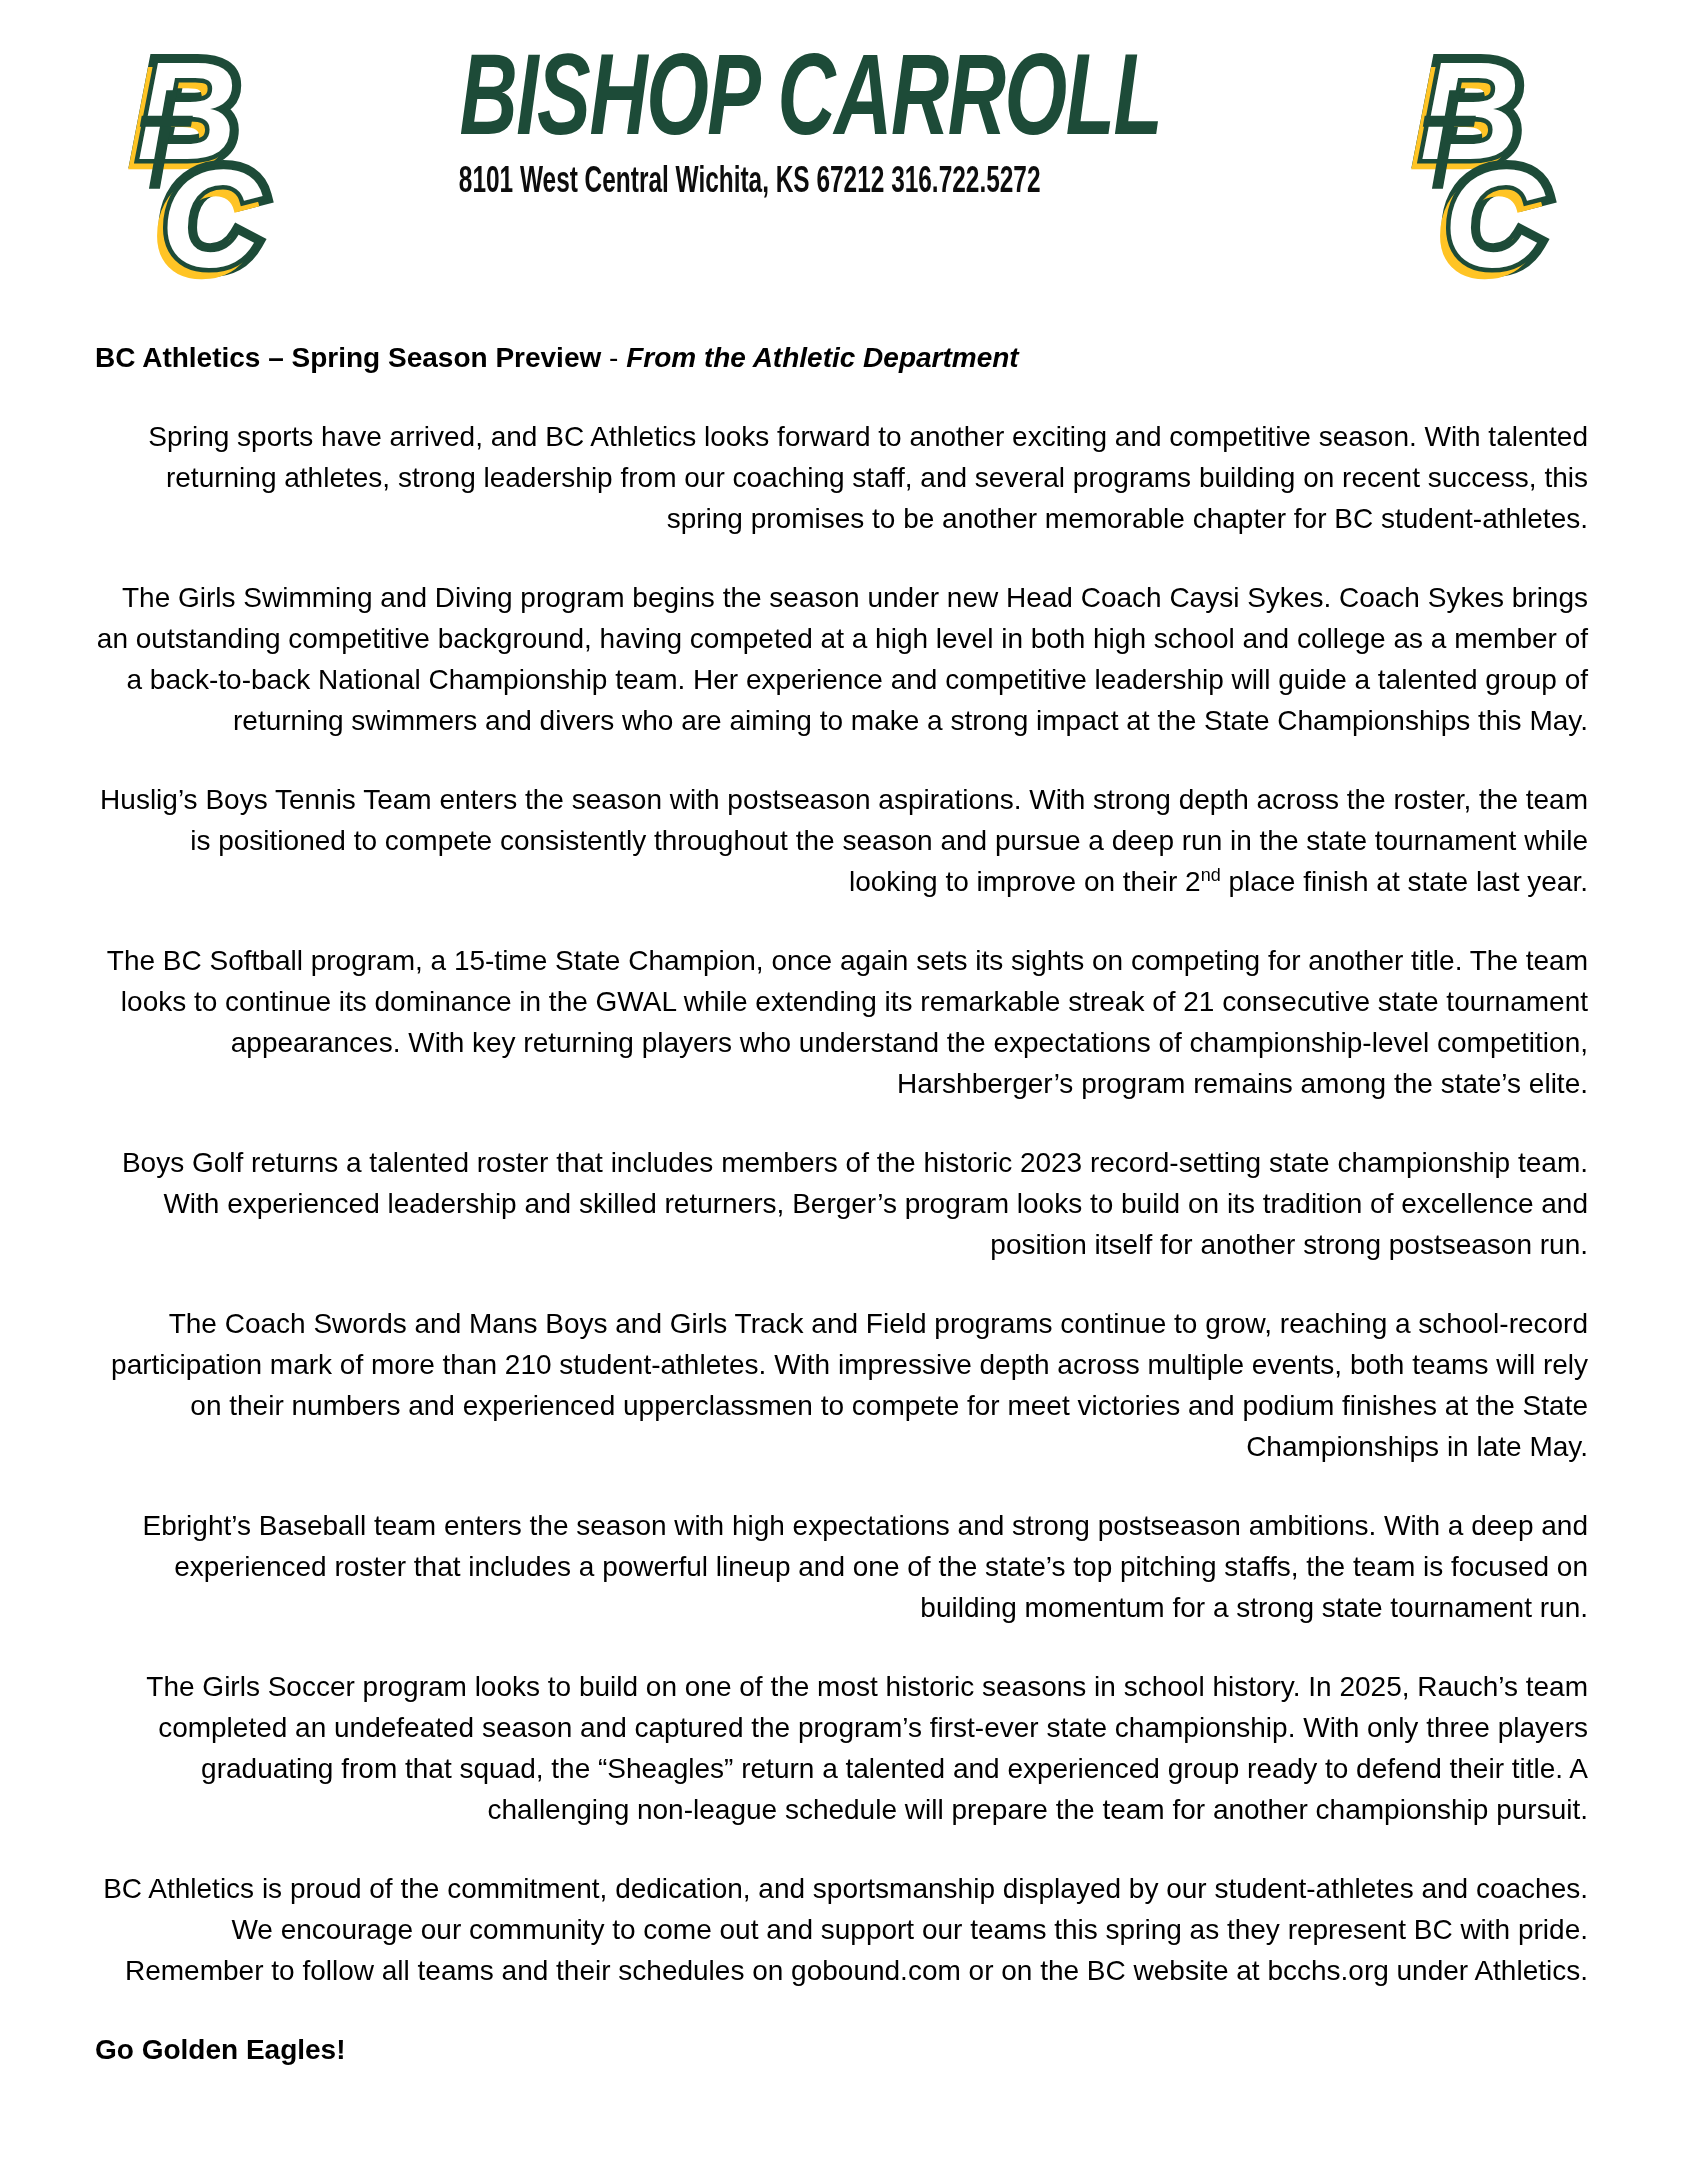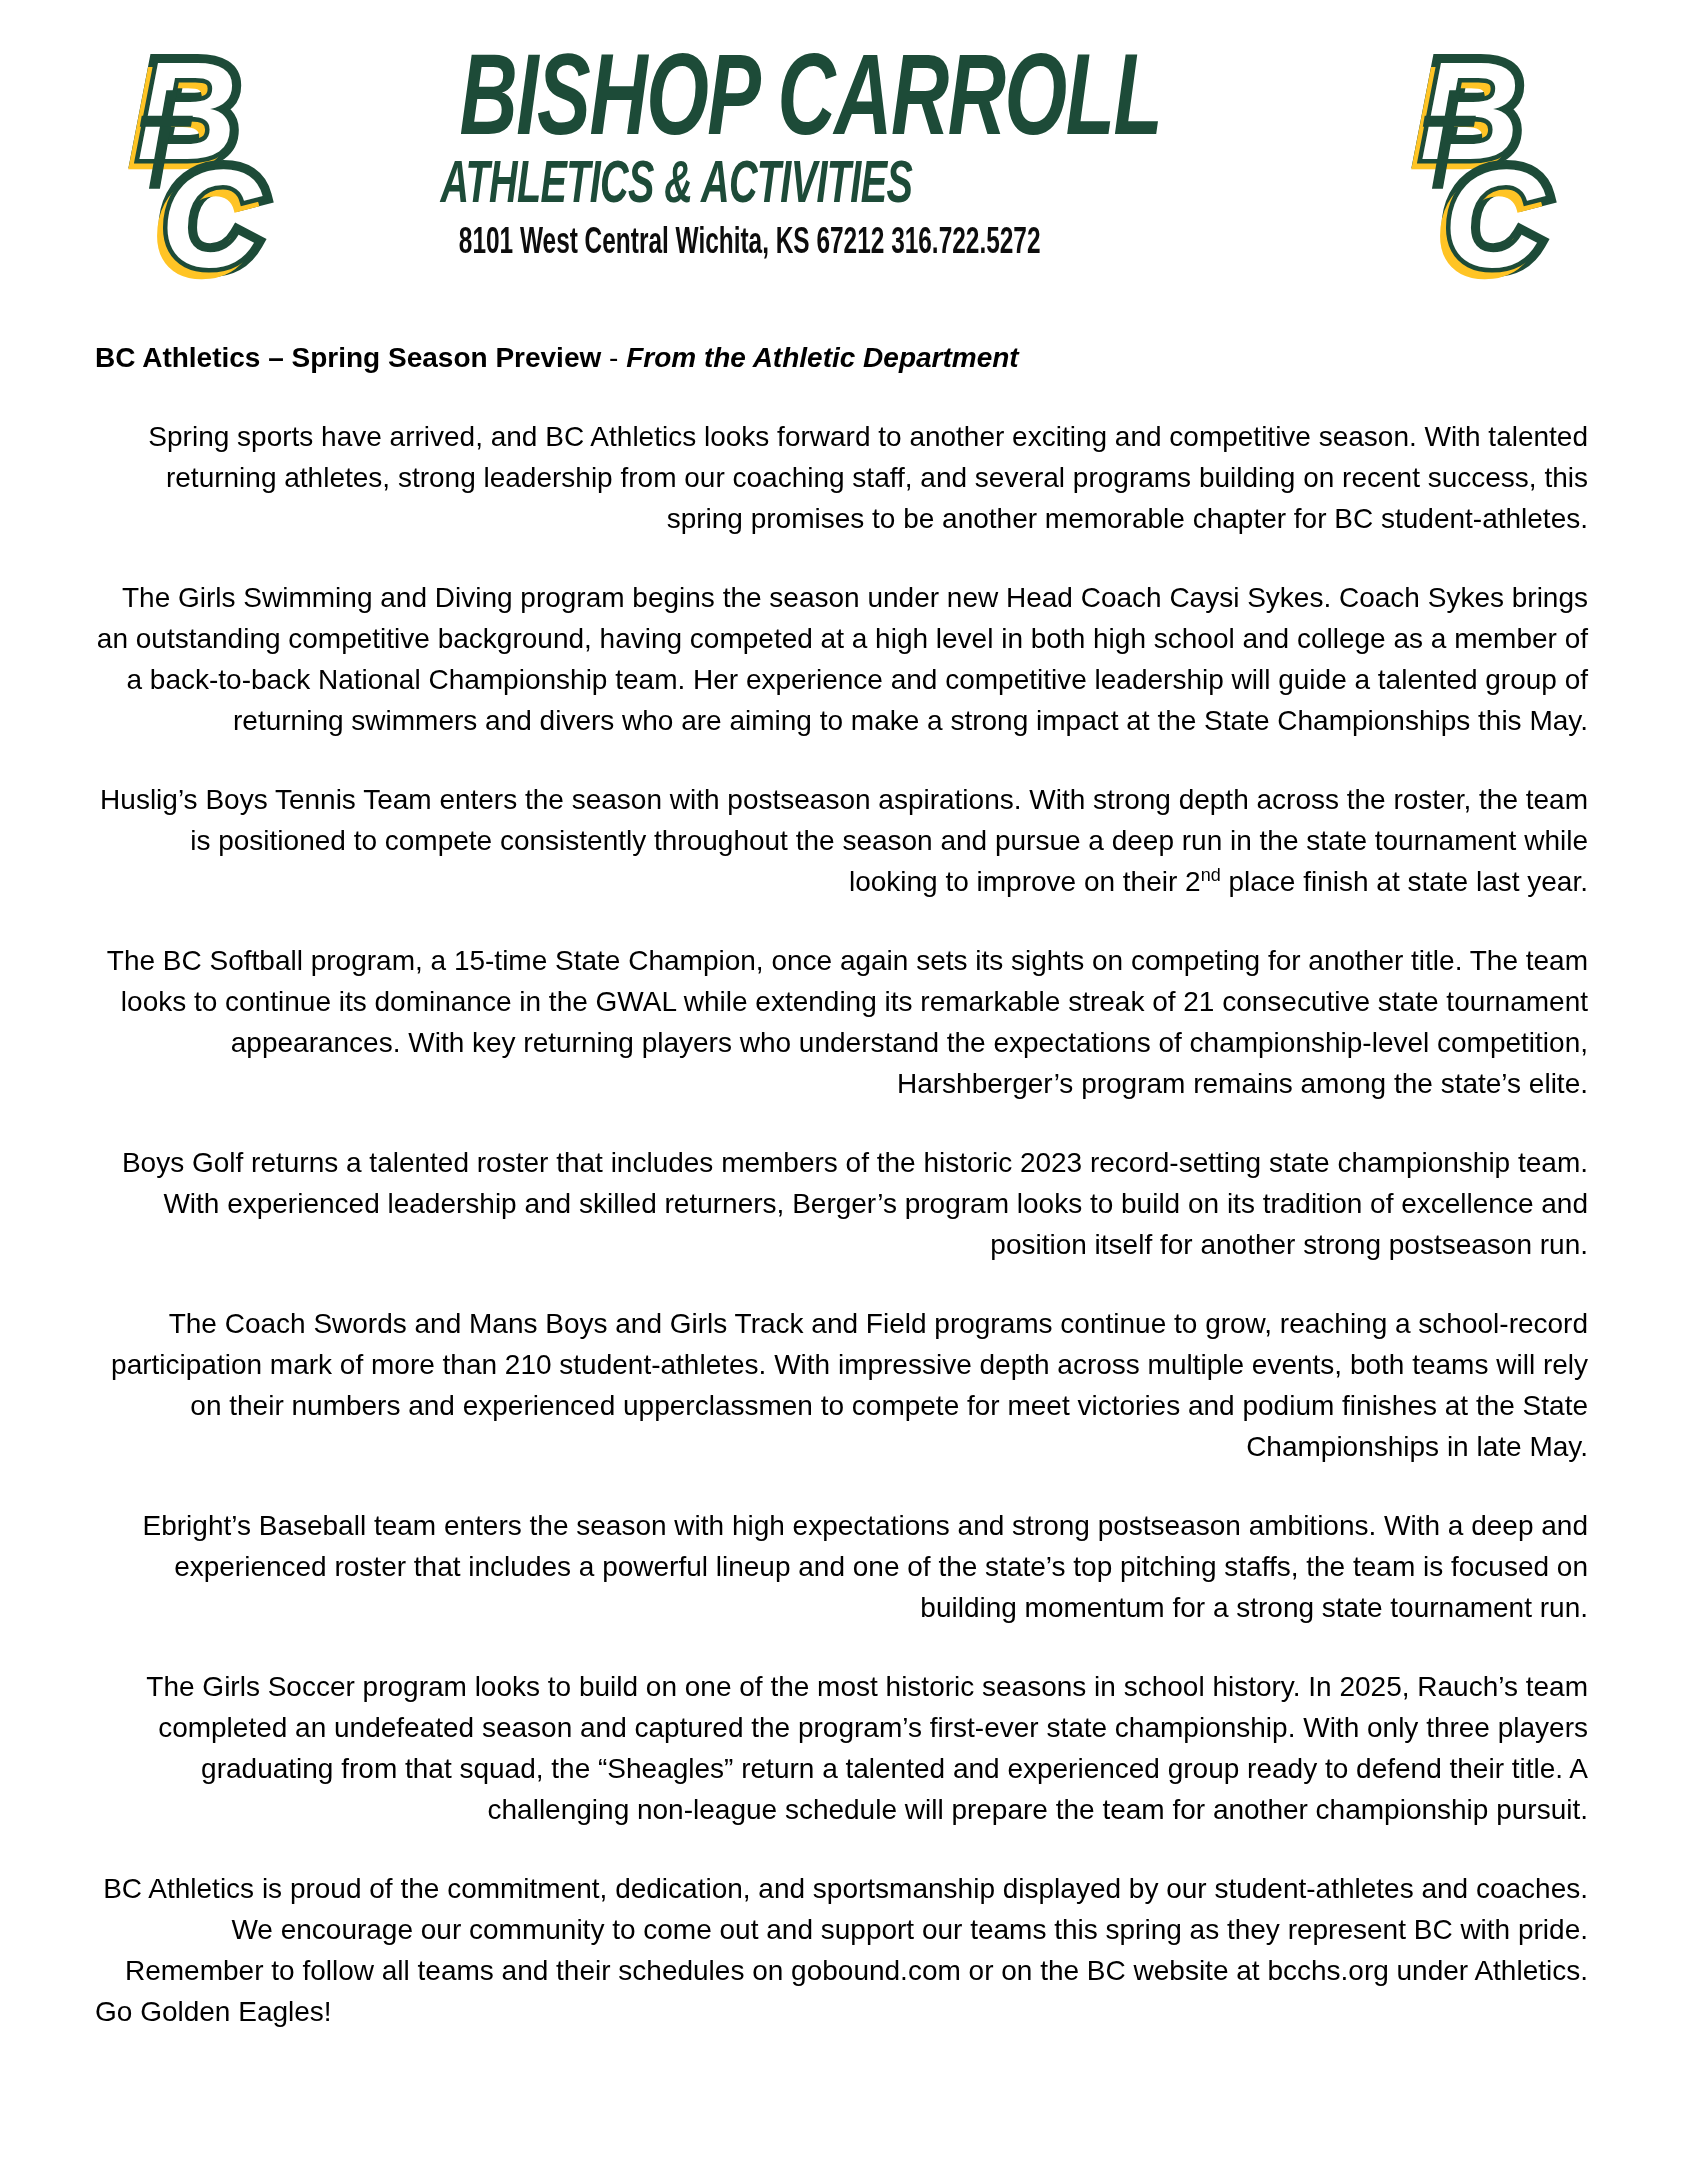--- a/index.html
+++ b/index.html
@@ -48,21 +48,21 @@
   }
 
   
   .doc { margin-top: 55px; font-size: 28px; line-height: 41px; }
   .doc-title { font-size: 28px; }
   .doc-title .t-bold { font-weight: bold; }
   .doc-title .t-sep { font-weight: normal; }
   .doc-title .t-italic { font-style: italic; font-weight: bold; }
   .para { margin-top: 38px; white-space: pre-wrap; text-align: right; }
   .para sup { font-size: 18px; line-height: 0; vertical-align: super; margin-top: 48px; }
-  .closing { font-weight: normal; }
+  .closing { margin-top: 38px; font-weight: bold; }
 </style>
 </head>
 <body>
 
 <div class="page">
 
   <header class="letterhead">
 
     <svg class="bc-logo" viewBox="0 0 230 265" aria-hidden="true">
       <g>
@@ -77,21 +77,20 @@
 
         <g transform="translate(18,0) skewX(-10)" fill="#1d4b38">
           <rect x="70" y="56" width="12" height="108"></rect>
           <rect x="48" y="84" width="56" height="12"></rect>
         </g>
       </g>
     </svg>
 
     <div class="letterhead-center">
       <div><span class="school-name">BISHOP CARROLL</span></div>
-      <div><span class="dept">ATHLETICS &amp; ACTIVITIES</span></div>
       <div><span class="address">8101 West Central Wichita, KS 67212 316.722.5272</span></div>
     </div>
 
     <svg class="bc-logo logo-right" viewBox="0 0 230 265" aria-hidden="true">
       <g>
         <text class="l-rim" x="46" y="131" font-size="152">B</text>
         <text class="l-gold" x="46" y="131" font-size="152" transform="translate(-8,8)">B</text>
         <text class="l-main" x="46" y="131" font-size="152">B</text>
         <text class="l-rim" x="72" y="250" font-size="152">C</text>
         <text class="l-gold" x="72" y="250" font-size="152" transform="translate(-8,8)">C</text>

